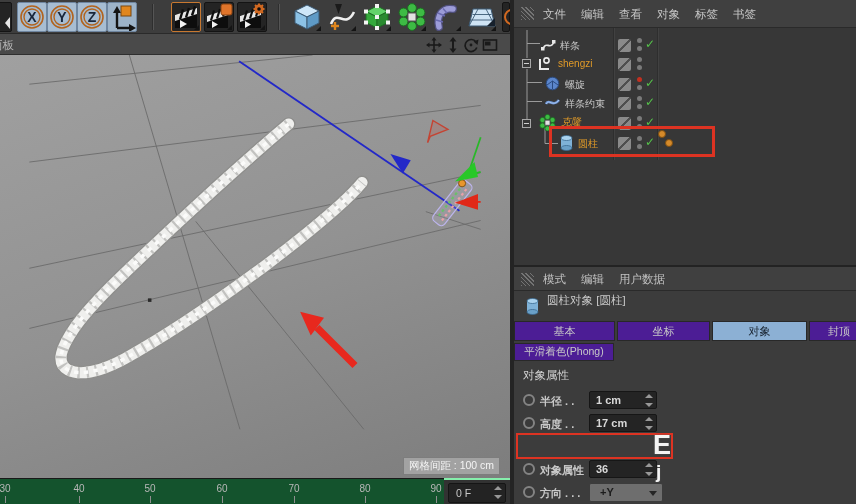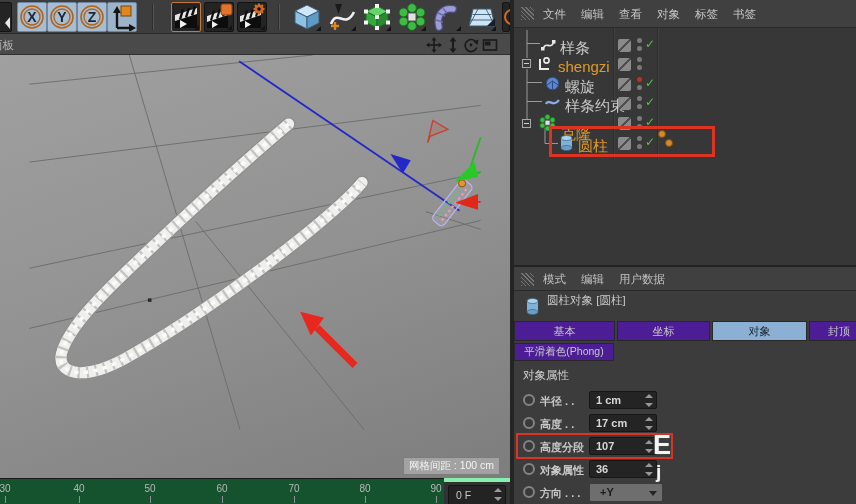--- a/index.html
+++ b/index.html
@@ -33,38 +33,38 @@
     background:linear-gradient(160deg,#a0a0a0 0%,#929292 50%,#7d7d7d 100%); overflow:hidden; }
   #vp-svg { position:absolute; left:0; top:0; }
   #grid-label { position:absolute; left:403px; top:402px; width:97px; height:18px;
     background:#a2a2a2; border:1px solid #7d7d7d; color:#f4f4f4; font-size:10.5px;
     display:flex; align-items:center; justify-content:center; }
 
   
   #timeline { left:0; top:478px; width:444px; height:26px; background:#14532d; border-top:1px solid #191919; }
   .tick-num { position:absolute; top:4px; transform:translateX(-50%); color:#b8b8b8; font-size:10px; }
   .tick-mark { position:absolute; top:17px; width:1px; height:7px; background:#8f8f8f; }
-  #frame-area { left:444px; top:478px; width:66px; height:26px; background:#323232; border-top:4px solid #86efac; }
+  #frame-area { left:444px; top:478px; width:66px; height:26px; background:#323232; border-top:2px solid #86efac; }
   #frame-field { position:absolute; left:4px; top:3px; width:58px; height:20px; background:#232323;
     border:1px solid #151515; border-radius:2px; color:#c8c8c8; font-size:10.5px; line-height:18px; padding-left:7px; }
 
   
   #splitter { left:510px; top:0; width:4px; height:504px; background:#242424; }
 
   
   #right { left:514px; top:0; width:342px; height:504px; background:#373737; }
   .menubar { position:absolute; left:0; width:342px; height:28px; background:#404040; border-bottom:1px solid #2a2a2a; }
   .grip { position:absolute; left:7px; top:7px; width:13px; height:13px;
     background:repeating-linear-gradient(45deg,#747474 0 1px,transparent 1px 3px); }
   .menu-item { position:absolute; top:7px; color:#c4c4c4; cursor:default;font-family:Liberation Mono, monospace; }
 
   
   #om-tree { position:absolute; left:0; top:28px; width:342px; height:237px; background:#373737; }
   .om-col { position:absolute; top:0; width:1px; height:132px; background:#2e2e2e; box-shadow:1px 0 0 #414141; }
-  .om-label { position:absolute; font-size:15px; }
+  .om-label { position:absolute; font-size:10px; }
   .om-white { color:#c8c8c8; } .om-orange { color:#e09a28; }
   .tog-sq { position:absolute; width:13px; height:13px; border-radius:2px; background:#8a8a8a;
     background-image:linear-gradient(135deg,transparent 44%,#4f4f4f 44%,#4f4f4f 56%,transparent 56%); }
   .dot { position:absolute; width:5px; height:5px; border-radius:50%; background:#7a7a7a; }
   .dot.red { background:#c23020; }
   .check { position:absolute; color:#55c34a; font-size:12px; font-weight:bold; }
   .odot { position:absolute; width:8px; height:8px; border-radius:50%; background:#d58a2a; border:1px solid #7c4d10; }
   .expander { position:absolute; width:9px; height:9px; border:1px solid #a8a8a8; background:#373737;
     display:flex; align-items:center; justify-content:center; }
   .expander i { display:block; width:5px; height:1px; background:#cfcfcf; }
@@ -471,21 +471,21 @@
           <g fill="#3dbb44" stroke="#1c6e22" stroke-width="0.8">
             <circle cx="8.5" cy="3" r="2.6"></circle>
               <circle cx="13.5" cy="6" r="2.6"></circle>
               <circle cx="13.5" cy="11.5" r="2.6"></circle>
             <circle cx="8.5" cy="14.5" r="2.6"></circle>
               <circle cx="3.5" cy="11.5" r="2.6"></circle>
               <circle cx="3.5" cy="6" r="2.6"></circle>
           </g>
           <rect x="6" y="6.2" width="5" height="5" fill="#e2e2e2" stroke="#555" stroke-width="0.8"></rect>
         </svg>
-        <span class="om-label om-orange" style="left:47px;top:97px;">克隆</span>
+        <span class="om-label om-orange" style="left:47px;top:87px;font-style:italic;">克隆</span>
         <span class="tog-sq" style="left:104px;top:89px;"></span>
         <span class="dot" style="left:123px;top:88px;"></span>
         <span class="dot" style="left:123px;top:96px;"></span>
         <span class="check" style="left:131px;top:87px;">✓</span>
       </div>
 
       <div>
         <svg class="abs" style="left:46px;top:106px;" width="13" height="17">
           <rect x="1" y="4" width="11" height="10" fill="#7fb2d8"></rect>
           <ellipse cx="6.5" cy="14" rx="5.5" ry="2.5" fill="#6aa0c8" stroke="#3a6a90" stroke-width="0.8"></ellipse>
@@ -535,28 +535,20 @@
         </div>
       </div>
       <div class="prop-row" style="top:146px;">
         <span class="keyc"></span>
         <span class="prop-label">高度 . .</span>
         <div class="field">
           <span>17 cm</span>
           <span class="stepper"></span>
         </div>
       </div>
-      <div class="prop-row" style="top:169px;">
-        <span class="keyc"></span>
-        <span class="prop-label">高度分段</span>
-        <div class="field">
-          <span>107</span>
-          <span class="stepper"></span>
-        </div>
-      </div>
       <div class="prop-row" style="top:192px;">
         <span class="keyc"></span>
         <span class="prop-label">对象属性</span>
         <div class="field">
           <span>36</span>
           <span class="stepper"></span>
         </div>
       </div>
       <div class="prop-row" style="top:215px;">
         <span class="keyc"></span>

